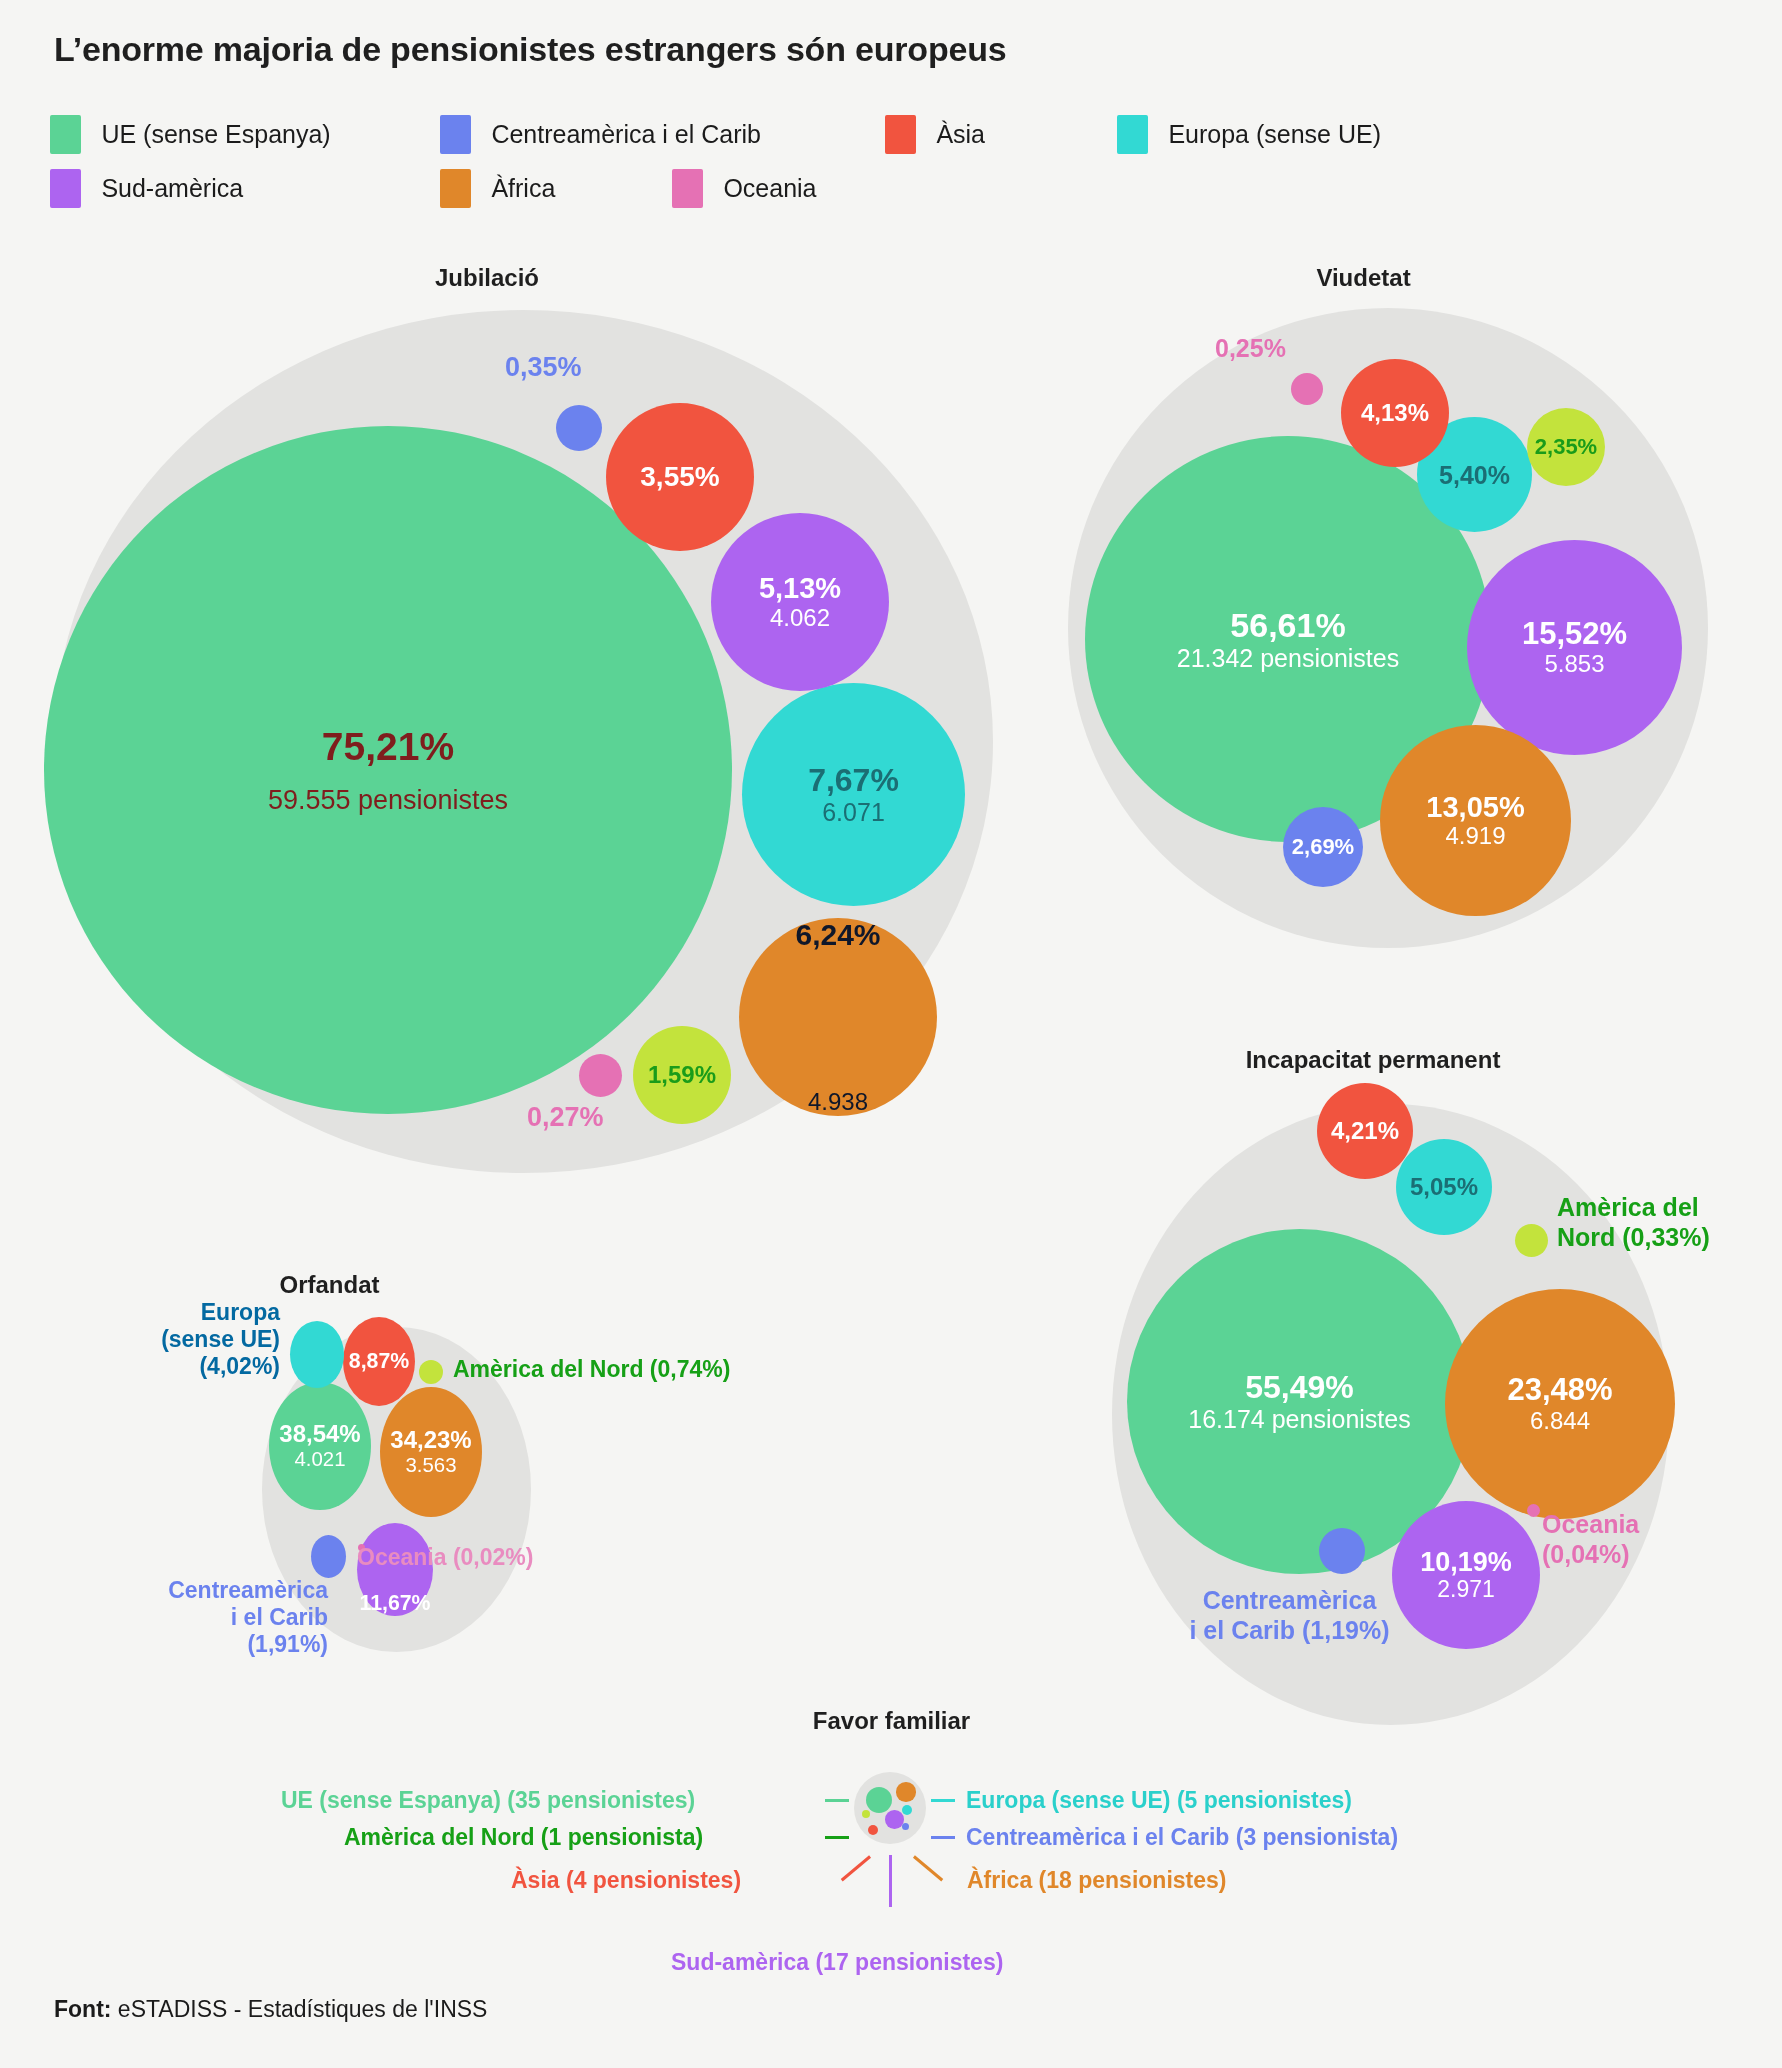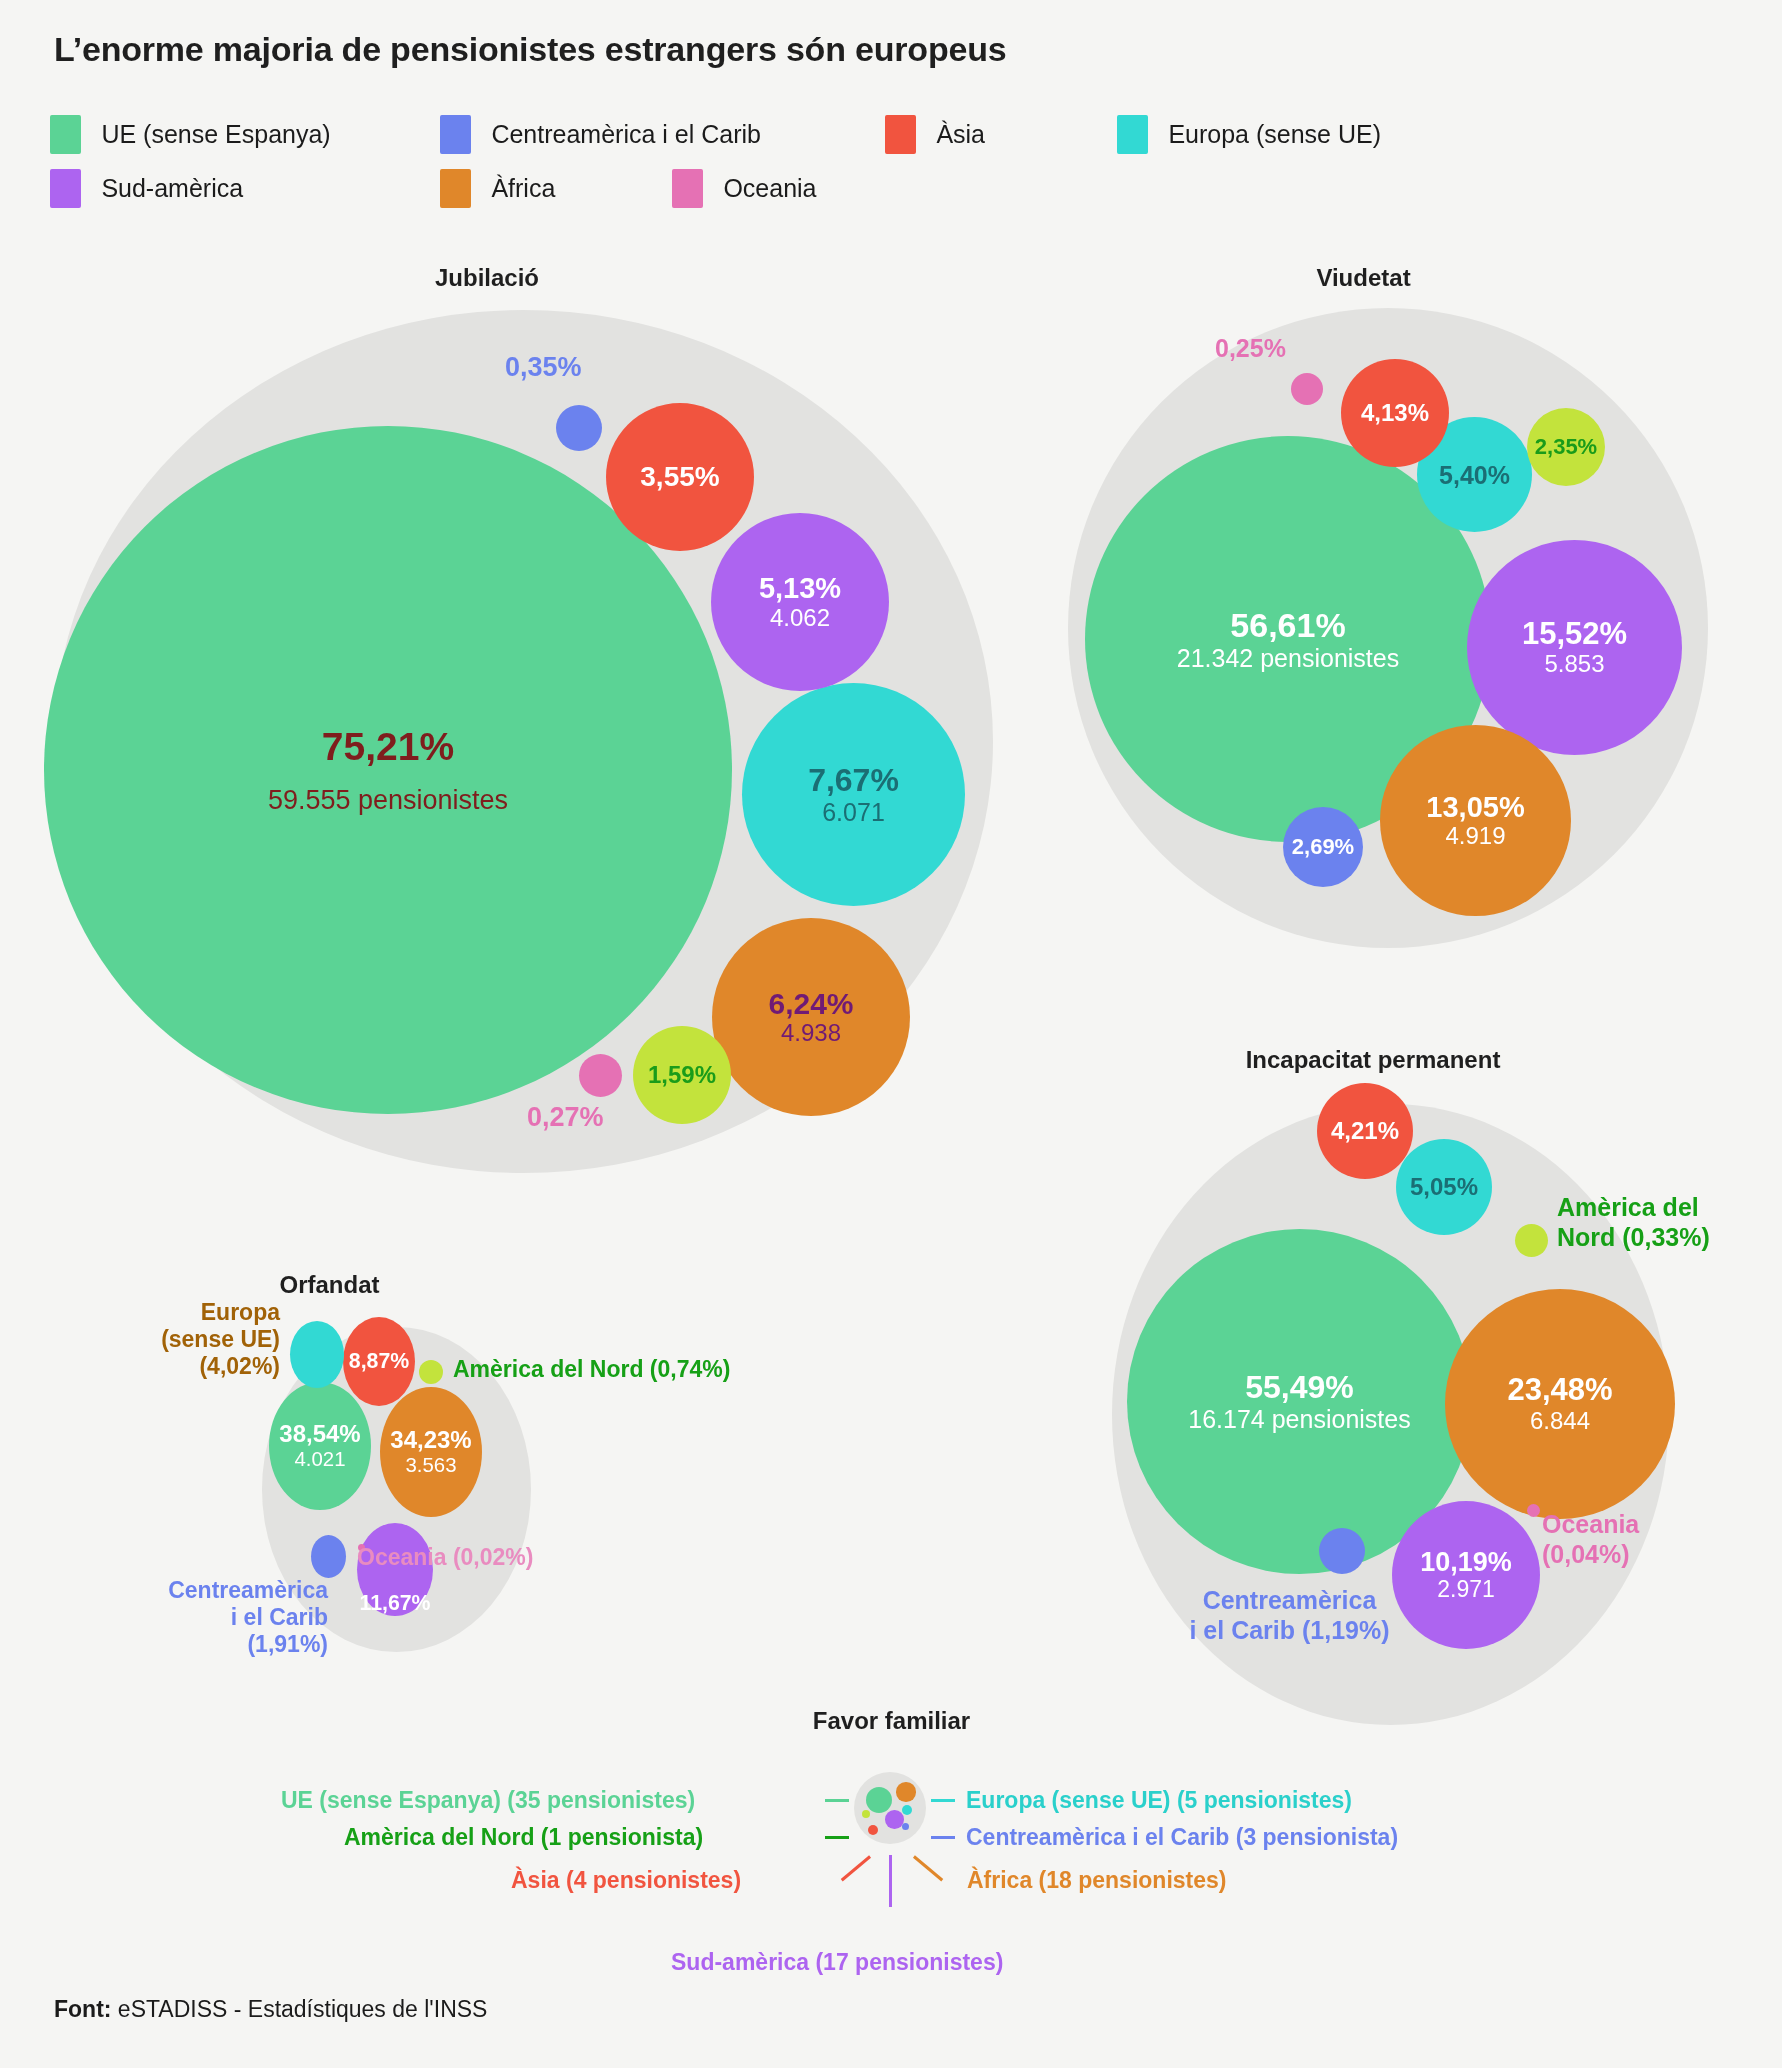--- a/index.html
+++ b/index.html
@@ -107,21 +107,21 @@
     <div class="bub" style="left:7px; top:162px; width:688px; height:688px; background:#5bd395; color:#7f1d1d;gap:16px;">
       <span class="pct" style="font-size:39px;">75,21%</span>
       <span class="cnt" style="font-size:27px;">59.555 pensionistes</span>
     </div>
 
     <div class="bub" style="left:705px; top:419px; width:223px; height:223px; background:#32d9d3; color:#1b6e74;">
       <span class="pct" style="font-size:32px;">7,67%</span>
       <span class="cnt" style="font-size:25px;">6.071</span>
     </div>
 
-    <div class="bub" style="left:675px; top:654px; width:198px; height:198px; background:#e0872a; color:#701a75;">
+    <div class="bub" style="left:702px; top:654px; width:198px; height:198px; background:#e0872a; color:#0f172a;justify-content:space-between;">
       <span class="pct" style="font-size:30px;">6,24%</span>
       <span class="cnt" style="font-size:24px;">4.938</span>
     </div>
 
     <div class="bub" style="left:674px; top:249px; width:178px; height:178px; background:#ad64f0; color:#ffffff;">
       <span class="pct" style="font-size:29px;">5,13%</span>
       <span class="cnt" style="font-size:24px;">4.062</span>
     </div>
 
     <div class="bub" style="left:569px; top:139px; width:148px; height:148px; background:#f1543f; color:#ffffff;">
@@ -237,21 +237,21 @@
 
     <div class="bub" style="left:190px; top:252px; width:76px; height:93px; background:#ad64f0; color:#ffffff;justify-content:flex-end;">
       <span class="pct" style="font-size:21.3px;">11,67%</span>
     </div>
 
     <div class="bub" style="left:176px; top:46px; width:72px; height:89px; background:#f1543f; color:#ffffff;">
       <span class="pct" style="font-size:21.3px;">8,87%</span>
     </div>
 
     <div class="bub" style="left:123px; top:50px; width:54px; height:67px; background:#32d9d3;"></div>
-    <div class="outlabel" style="left:-54px; top:28px; width:167px; text-align:right; font-size:23px; color:#a16207;">Europa
+    <div class="outlabel" style="left:-54px; top:28px; width:167px; text-align:right; font-size:23px; color:#0369a1;">Europa
 (sense UE)
 (4,02%)</div>
 
     <div class="bub" style="left:144px; top:264px; width:35px; height:43px; background:#6b82ee;"></div>
     <div class="outlabel" style="left:-48px; top:306px; width:209px; text-align:right; font-size:23px; color:#6b82ee;">Centreamèrica
 i el Carib
 (1,91%)</div>
 
     <div class="bub" style="left:252px; top:89px; width:24px; height:24px; background:#c3e33c;"></div>
     <div class="outlabel" style="left:286px; top:85px; font-size:23px; color:#16a016;">Amèrica del Nord (0,74%)</div>

